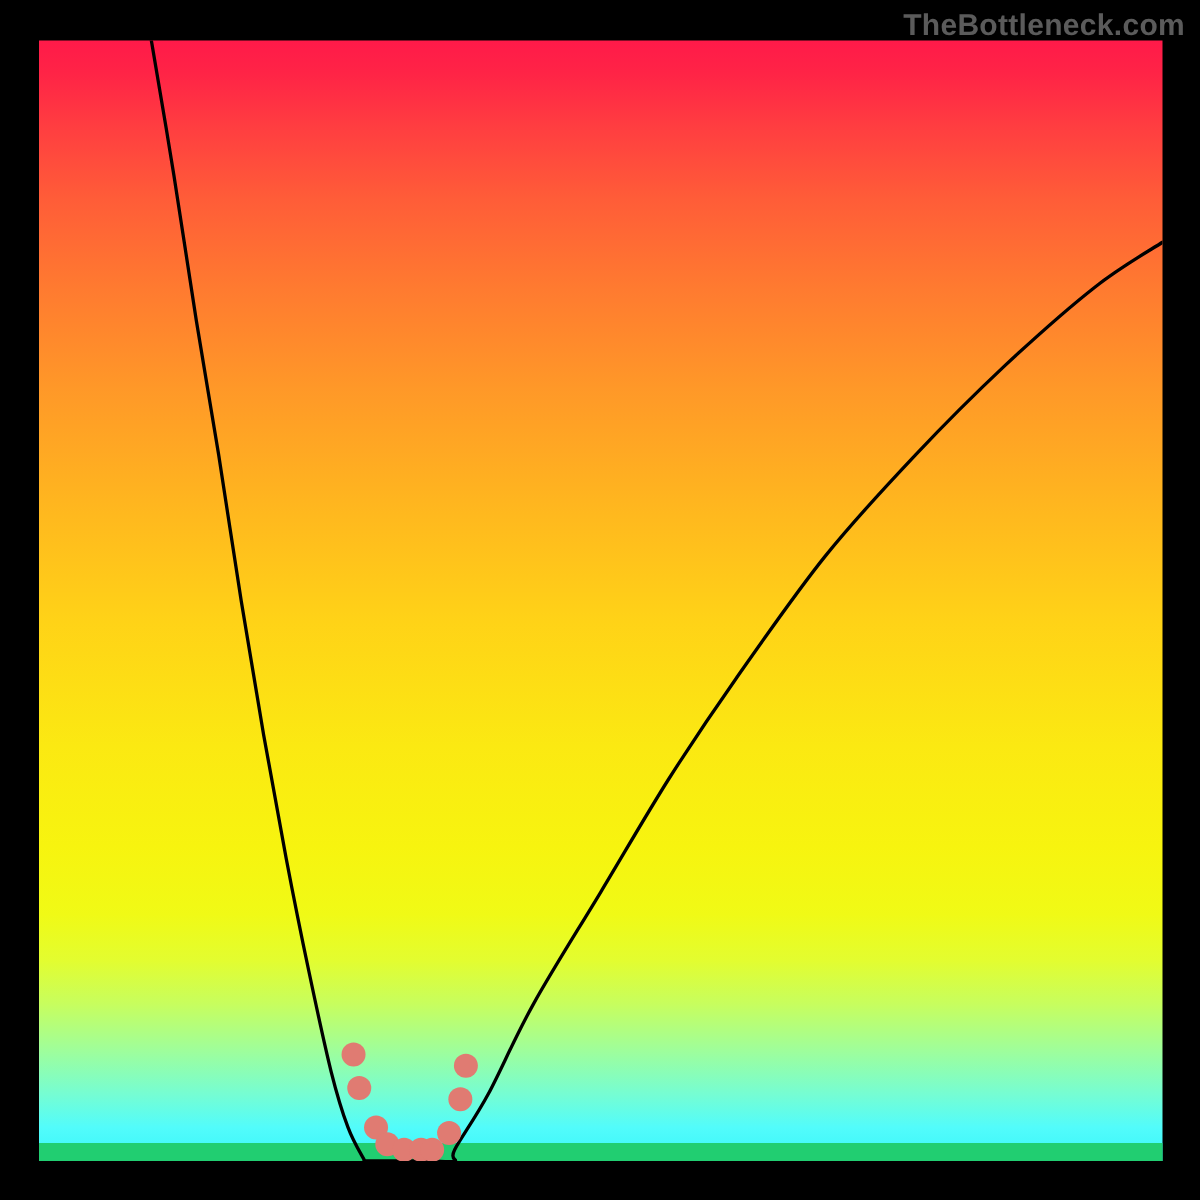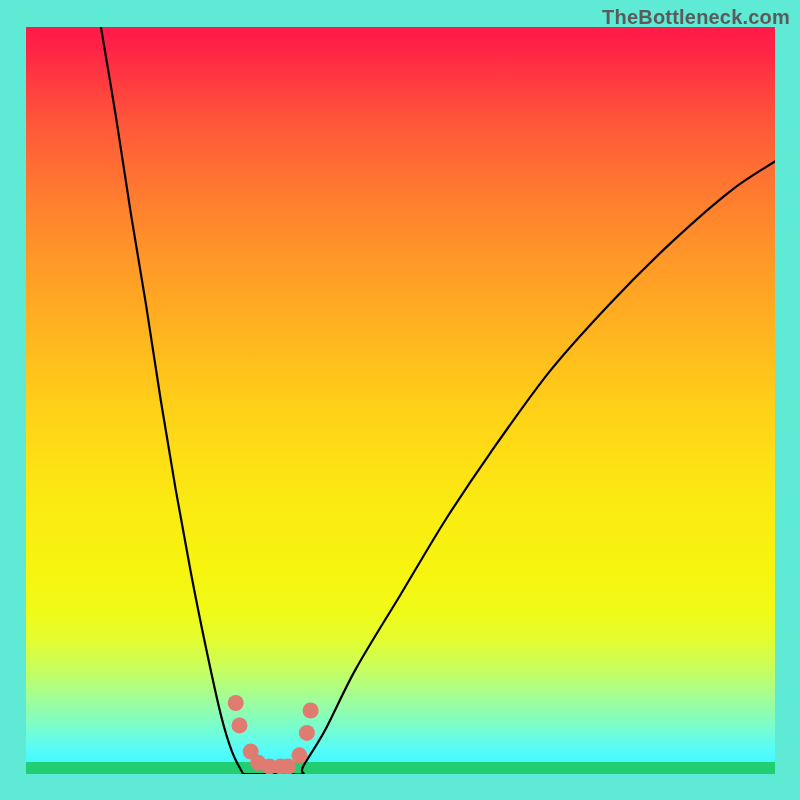--- a/index.html
+++ b/index.html
@@ -1,16 +1,16 @@
 <!DOCTYPE html>
 <html><head>
 <meta charset="utf-8">
 <style>
   html,body{margin:0;padding:0;width:800px;height:800px;overflow:hidden;background:#fff}
-  .frame{position:absolute;left:0;top:0;width:800px;height:800px;background:#5eead4}
+  .frame{position:absolute;left:0;top:0;width:800px;height:800px;background:#000000}
   .plot{position:absolute;left:26px;top:27px;width:749px;height:747px;
     background:linear-gradient(to bottom,
       #ff1a49 0%,
       #ff2446 3%,
       #ff3f40 8%,
       #ff5c38 14%,
       #ff7a30 22%,
       #ff9828 31%,
       #ffb51f 41%,
       #ffd317 52%,

